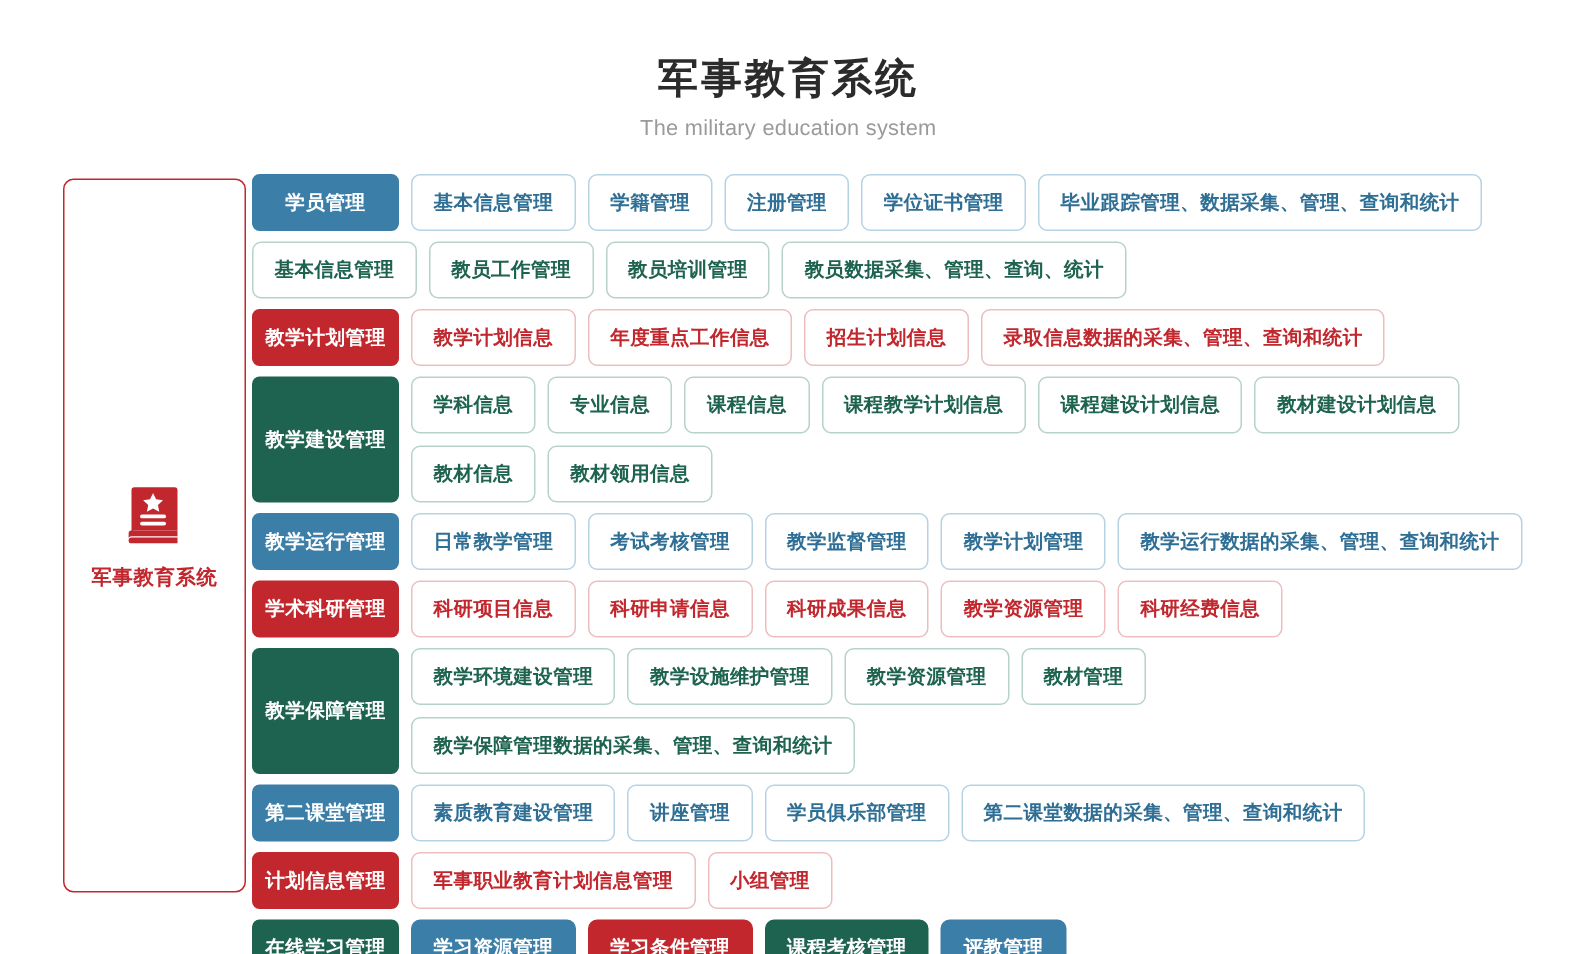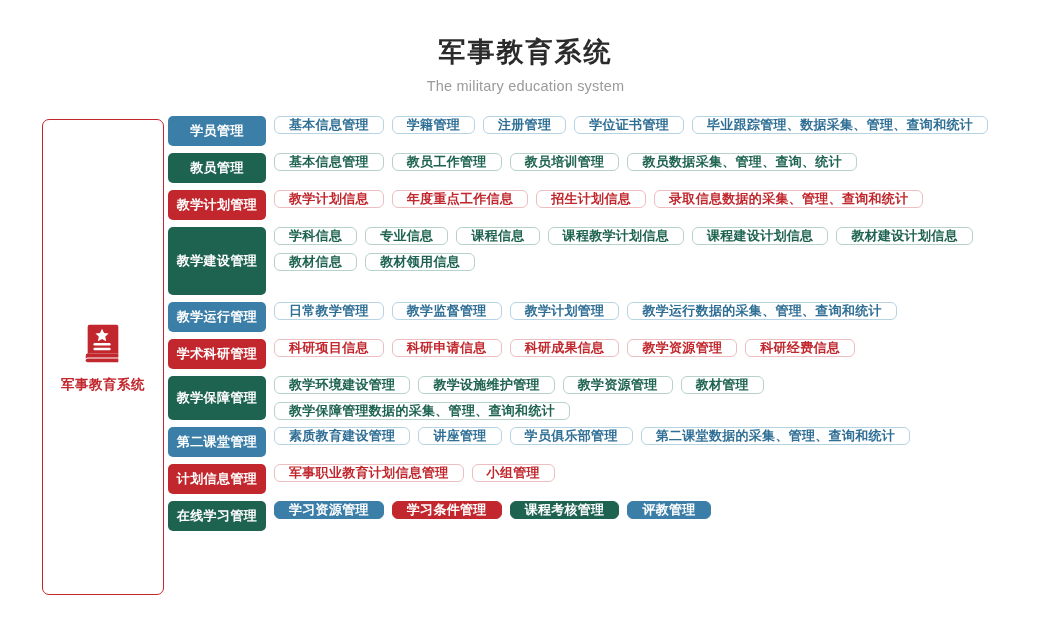--- a/index.html
+++ b/index.html
@@ -117,21 +117,21 @@
 
   .items {
     flex: 1 1 auto;
     display: flex;
     flex-wrap: wrap;
     gap: 8px;
     align-content: flex-start;
   }
 
   .chip {
-    height: 18px;
+    height: 38px;
     padding: 0 14px;
     border-radius: 6px;
     display: inline-flex;
     align-items: center;
     justify-content: center;
     font-size: 13px;
     font-weight: bold;
     letter-spacing: .3px;
     white-space: nowrap;
     background: #ffffff;
@@ -180,21 +180,20 @@
           <div class="cat blue">学员管理</div>
           <div class="items">
             <div class="chip blue">基本信息管理</div>
             <div class="chip blue">学籍管理</div>
             <div class="chip blue">注册管理</div>
             <div class="chip blue">学位证书管理</div>
             <div class="chip blue">毕业跟踪管理、数据采集、管理、查询和统计</div>
           </div>
         </div>
         <div class="row">
-          <div class="cat green">教员管理</div>
           <div class="items">
             <div class="chip green">基本信息管理</div>
             <div class="chip green">教员工作管理</div>
             <div class="chip green">教员培训管理</div>
             <div class="chip green">教员数据采集、管理、查询、统计</div>
           </div>
         </div>
         <div class="row">
           <div class="cat red">教学计划管理</div>
           <div class="items">
@@ -214,20 +213,21 @@
             <div class="chip green">课程建设计划信息</div>
             <div class="chip green">教材建设计划信息</div>
             <div class="chip green">教材信息</div>
             <div class="chip green">教材领用信息</div>
           </div>
         </div>
         <div class="row">
           <div class="cat blue">教学运行管理</div>
           <div class="items">
             <div class="chip blue">日常教学管理</div>
+            <div class="chip blue">考试考核管理</div>
             <div class="chip blue">教学监督管理</div>
             <div class="chip blue">教学计划管理</div>
             <div class="chip blue">教学运行数据的采集、管理、查询和统计</div>
           </div>
         </div>
         <div class="row">
           <div class="cat red">学术科研管理</div>
           <div class="items">
             <div class="chip red">科研项目信息</div>
             <div class="chip red">科研申请信息</div>

